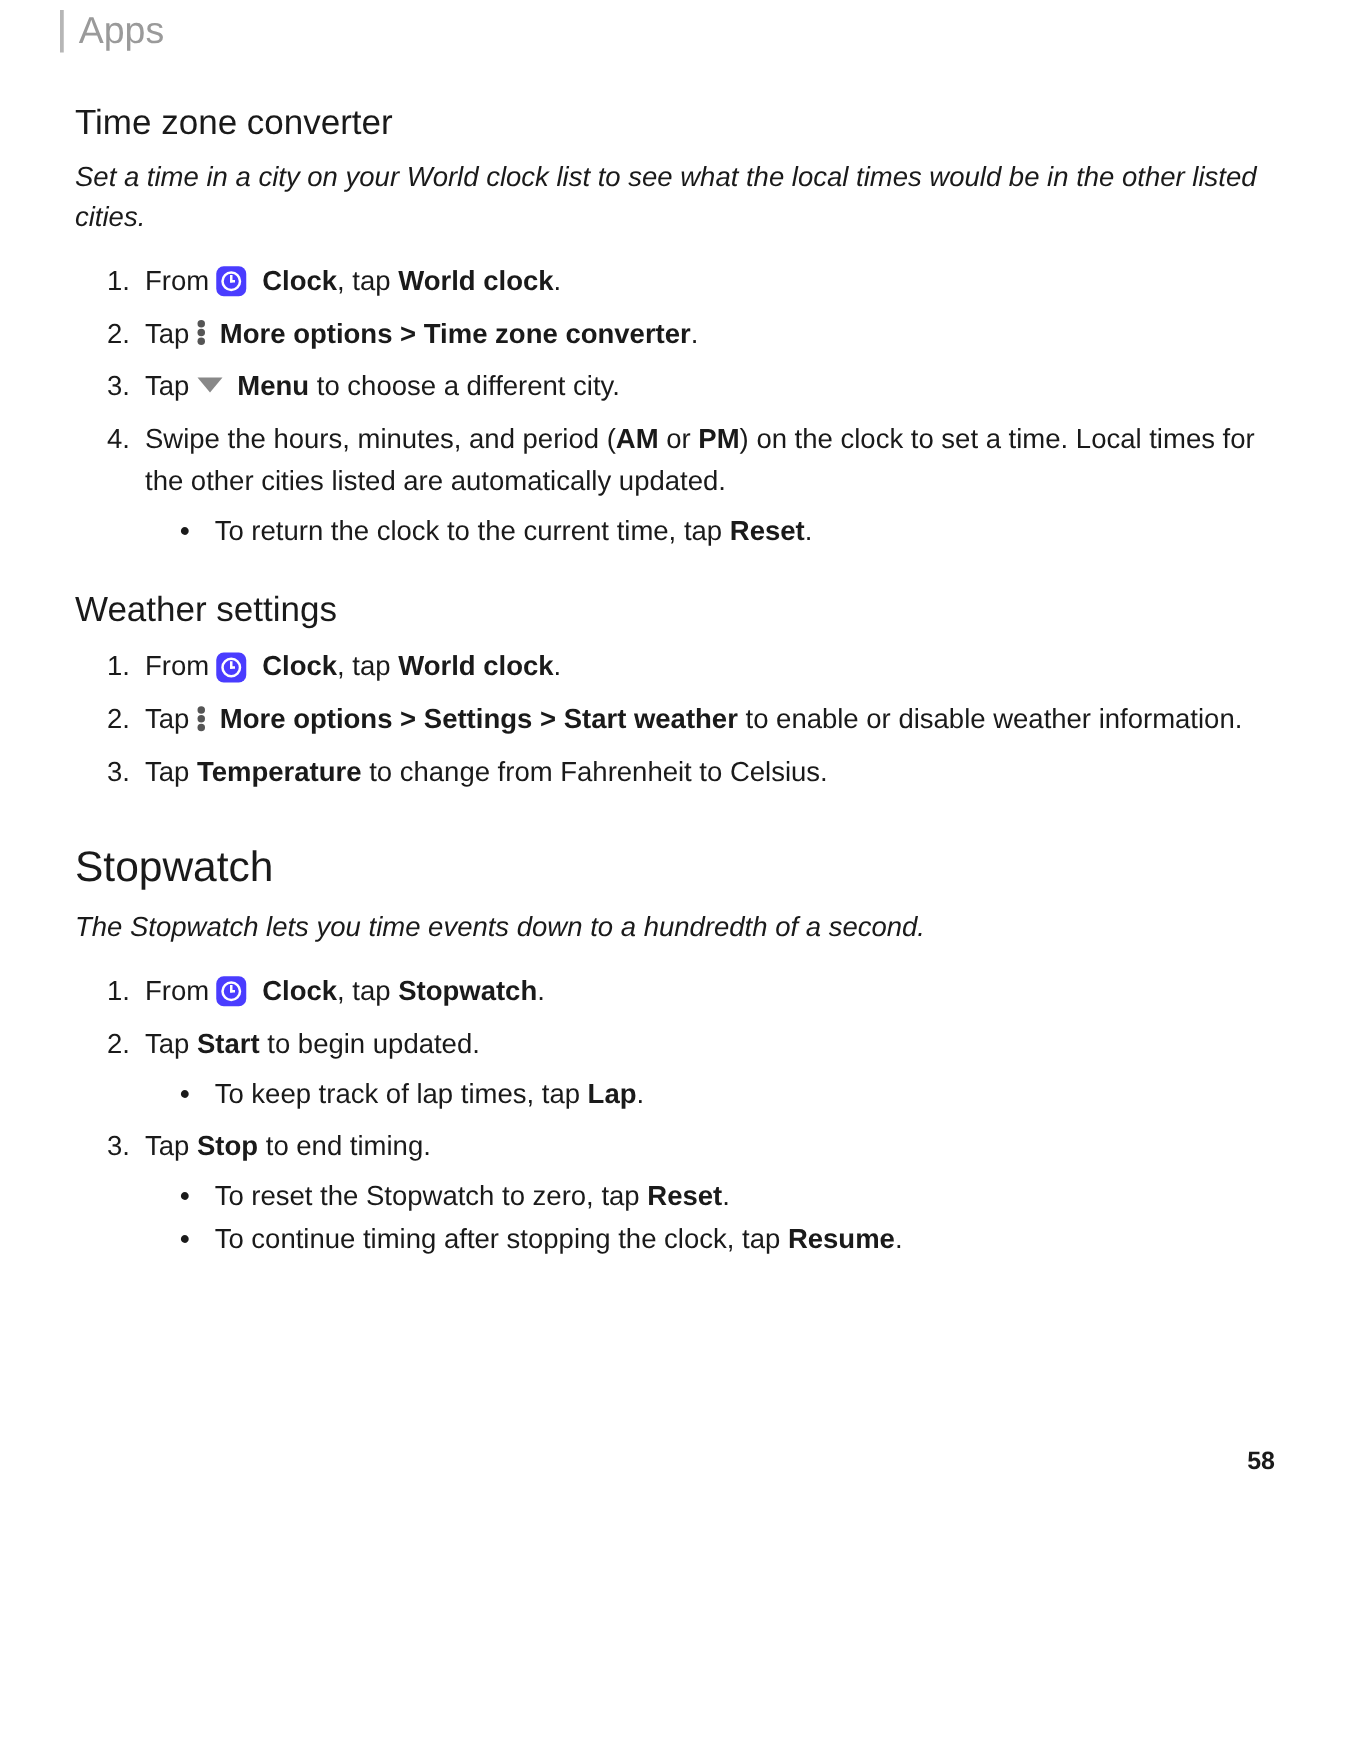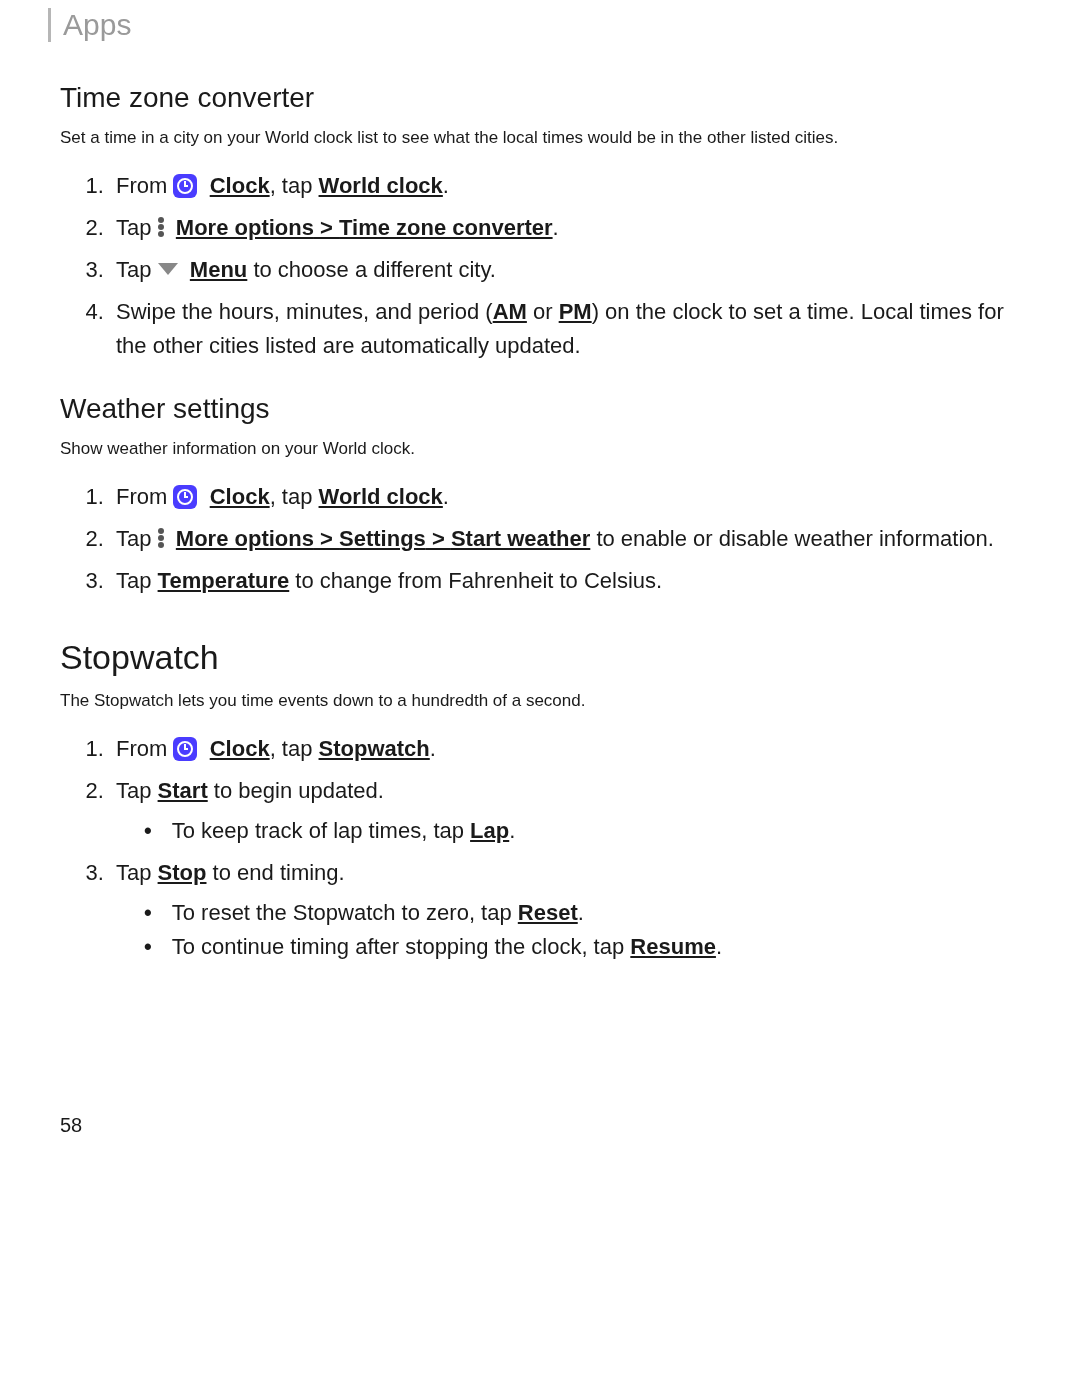--- a/index.html
+++ b/index.html
@@ -29,23 +29,24 @@
     font-size: 28px;
     font-weight: 400;
     margin: 30px 0 12px 0;
   }
   h1 {
     font-size: 34px;
     font-weight: 400;
     margin: 40px 0 12px 0;
   }
   p {
-    font-size: 17px;
+    font-size: 22px;
     line-height: 1.45;
     margin: 10px 0 18px 0;
+    font-style: italic;
   }
   ol {
     font-size: 22px;
     line-height: 1.55;
     padding-left: 50px;
     margin: 10px 0 18px 0;
   }
   ol > li {
     margin-bottom: 8px;
     padding-left: 6px;
@@ -55,21 +56,21 @@
     padding-left: 28px;
     margin: 6px 0 6px 0;
   }
   ul > li::before {
     content: "•";
     display: inline-block;
     width: 22px;
     font-weight: bold;
     color: #1a1a1a;
   }
-  .b { font-weight: 700; text-decoration: underline; }
+  .b { font-weight: 700; }
   .inline-icon {
     display: inline-block;
     vertical-align: middle;
     position: relative;
     top: -2px;
   }
   .clock-icon {
     width: 24px;
     height: 24px;
     background: #4a3cff;
@@ -125,23 +126,24 @@
   }
   .add-icon::before,
   .add-icon::after {
     content: "";
     position: absolute;
     background: #888;
   }
   .add-icon::before { left: 8px; top: 0; width: 4px; height: 20px; }
   .add-icon::after  { top: 8px; left: 0; height: 4px; width: 20px; }
   .page-number {
-    text-align: left;
+    text-align: right;
     font-size: 20px;
     margin-top: 150px;
+    font-weight: bold;
   }
 </style>
 </head>
 <body>
 
 <div class="page">
 
   <div class="breadcrumb-wrap">
     <span class="breadcrumb">Apps</span>
   </div>
@@ -160,25 +162,29 @@
       <span class="inline-icon more-icon"><span></span></span>
       <span>&nbsp;</span><span class="b">More options</span><span class="b"> &gt; </span><span class="b">Time zone converter</span><span>.</span>
     </li>
     <li>
       <span>Tap </span>
       <span class="inline-icon menu-caret"></span>
       <span>&nbsp;</span><span class="b">Menu</span><span> to choose a different city.</span>
     </li>
     <li>
       <span>Swipe the hours, minutes, and period (</span><span class="b">AM</span><span> or </span><span class="b">PM</span><span>) on the clock to set a time. Local times for the other cities listed are automatically updated.</span>
+      <ul>
+        <li>
+          <span>To return the clock to the current time, tap </span><span class="b">Reset</span><span>.</span>
+        </li>
+      </ul>
     </li>
   </ol>
 
   <h2>Weather settings</h2>
-  <p>Show weather information on your World clock.</p>
 
   <ol>
     <li>
       <span>From </span>
       <span class="inline-icon clock-icon"></span>
       <span>&nbsp;</span><span class="b">Clock</span><span>, tap </span><span class="b">World clock</span><span>.</span>
     </li>
     <li>
       <span>Tap </span>
       <span class="inline-icon more-icon"><span></span></span>

